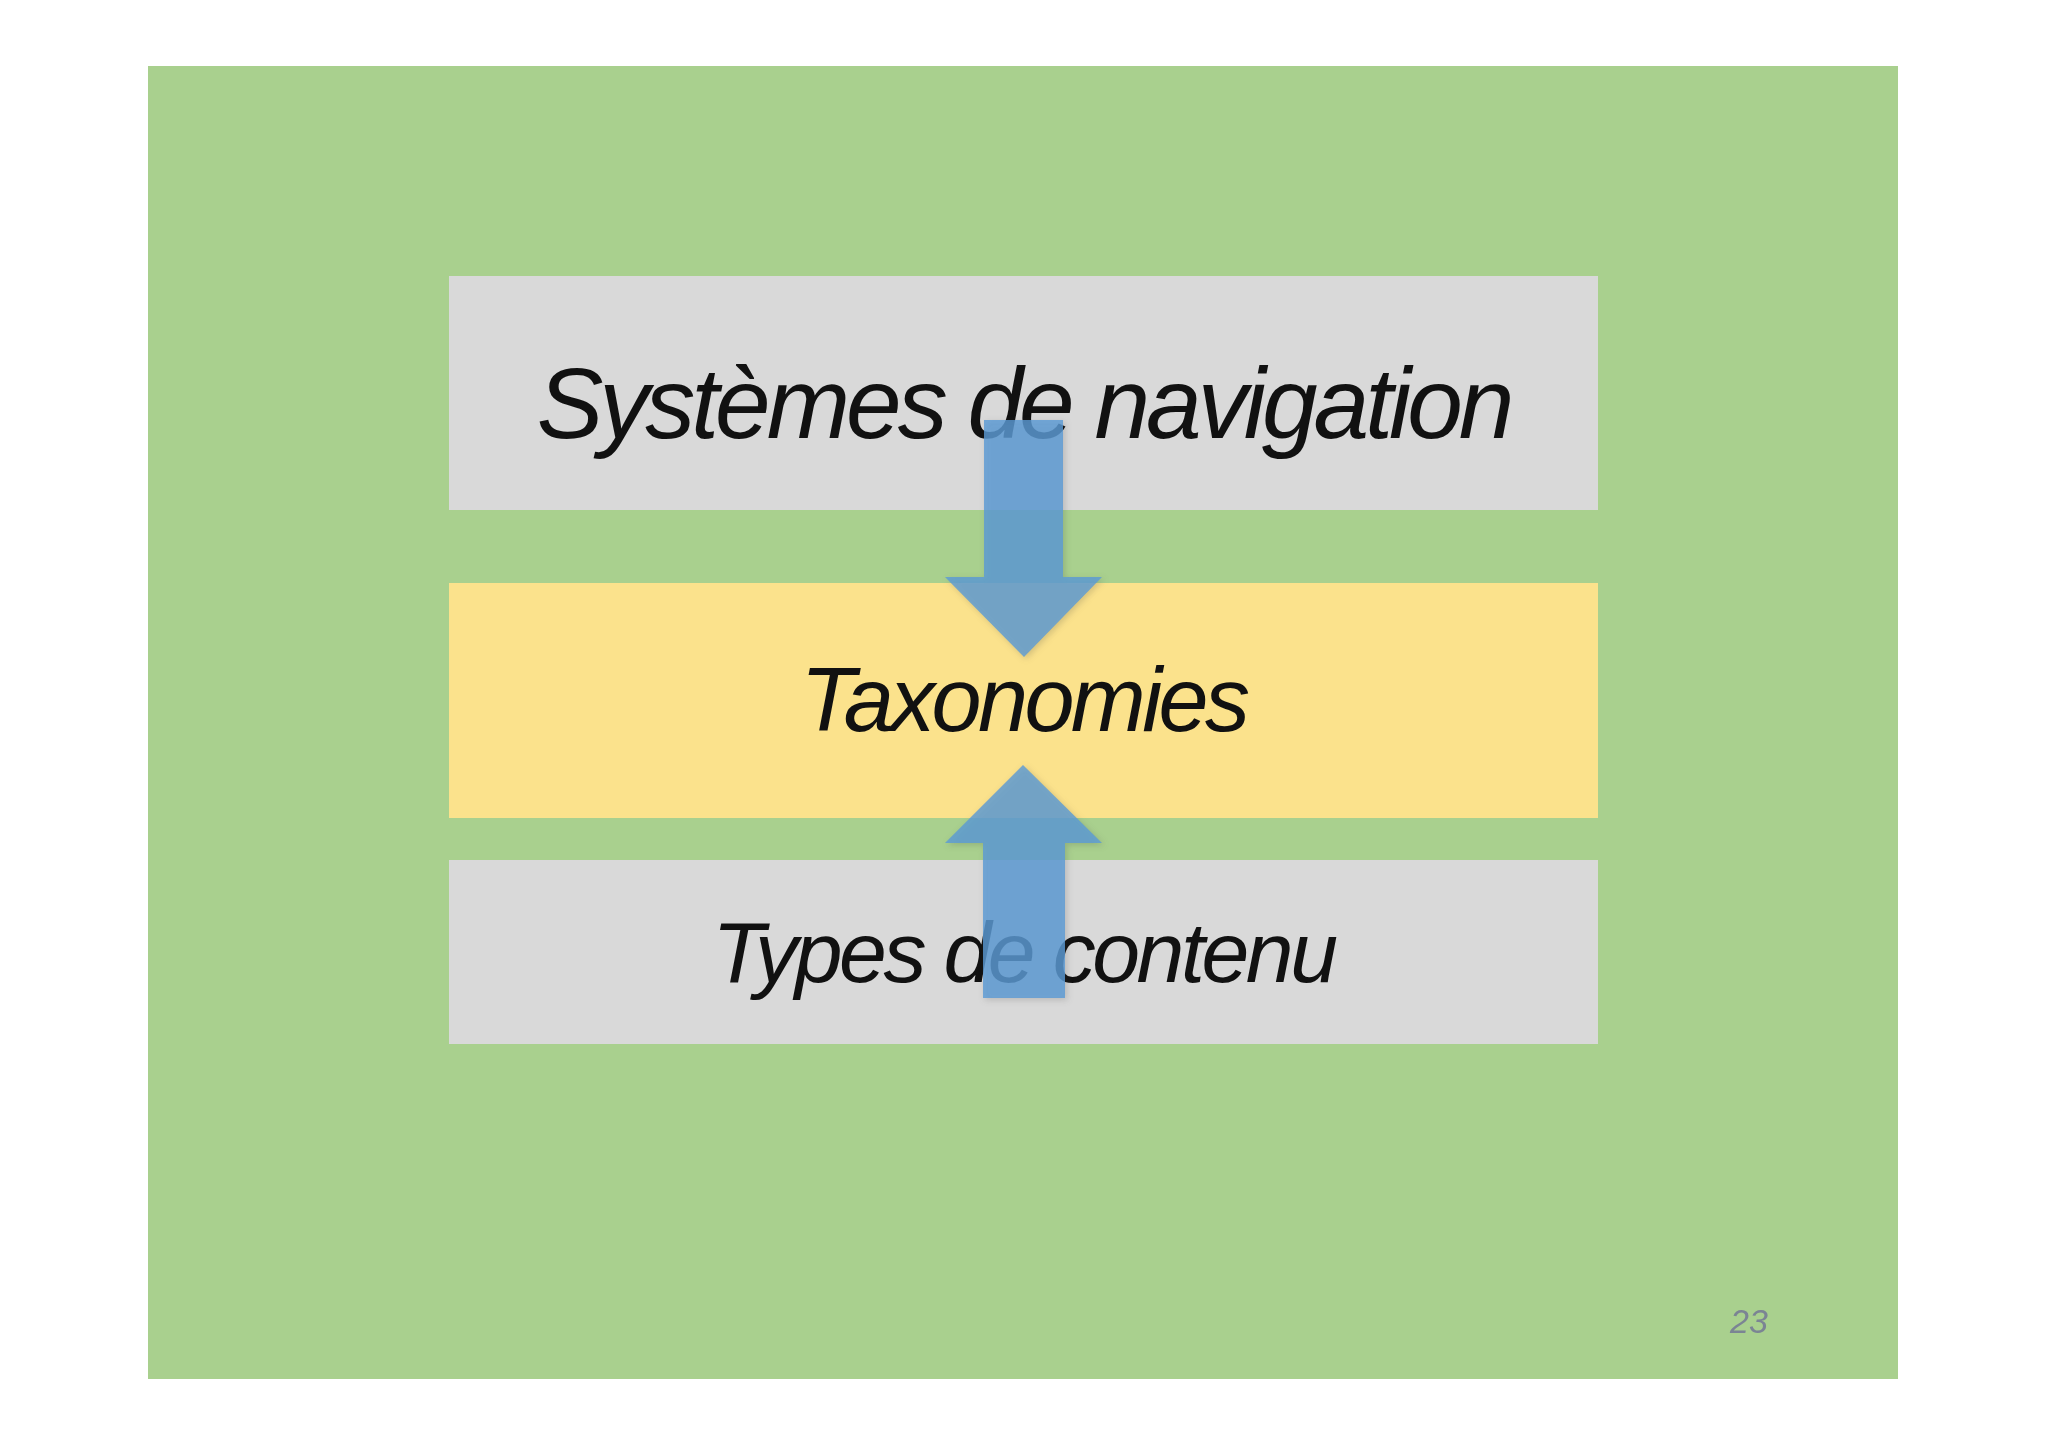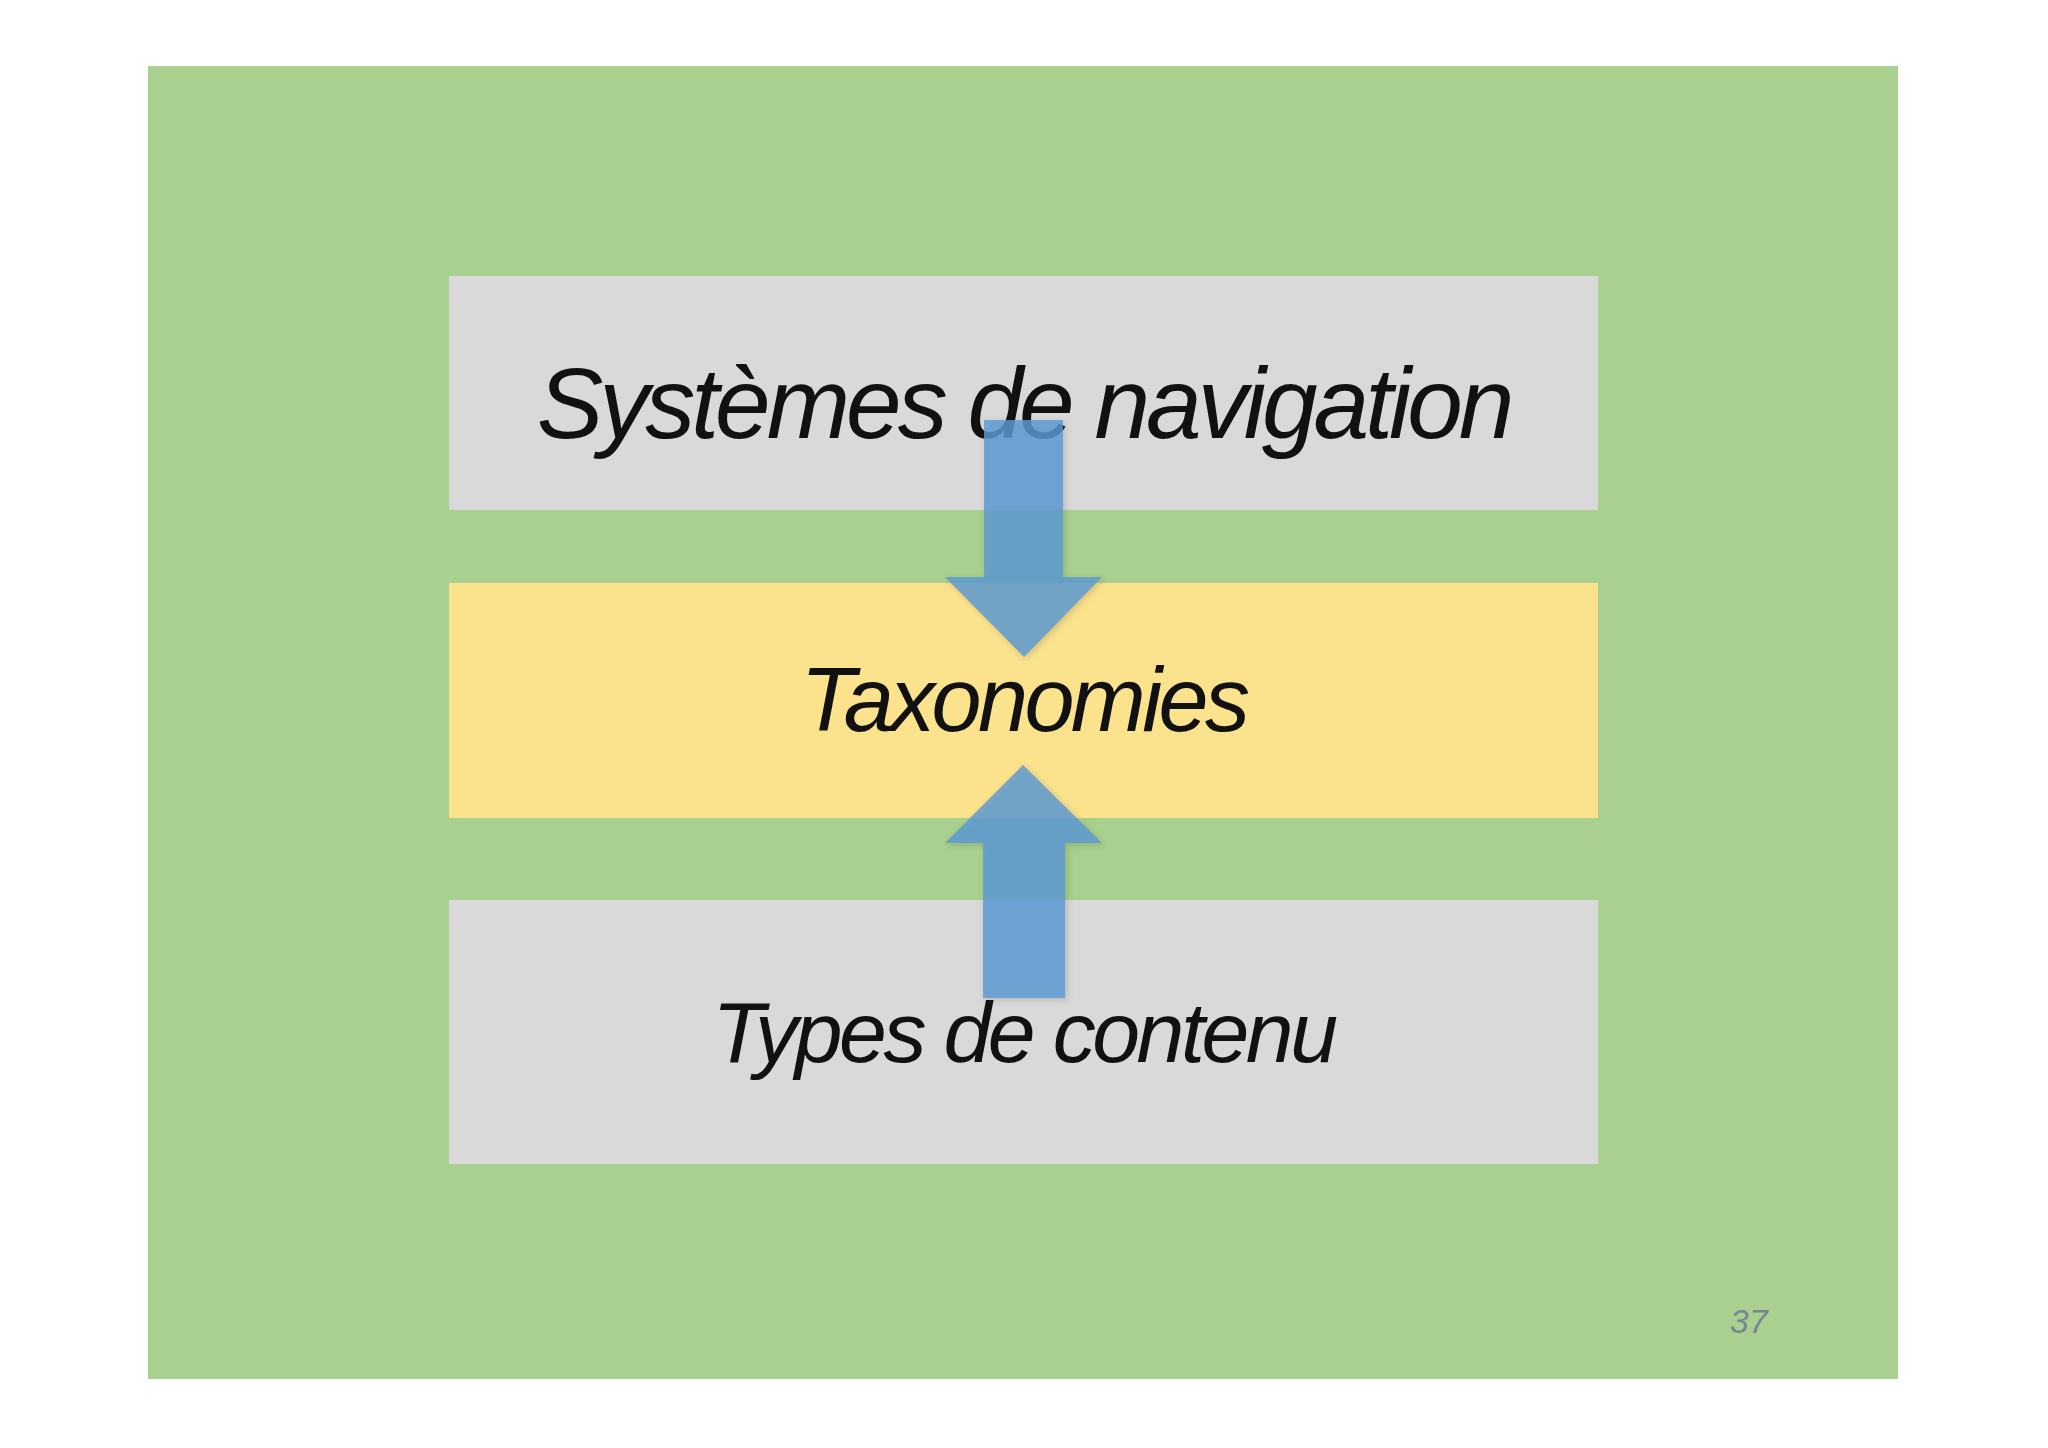--- a/index.html
+++ b/index.html
@@ -29,21 +29,21 @@
     display: flex;
     align-items: center;
     justify-content: center;
     color: #111111;
     letter-spacing: -0.04em;
     white-space: nowrap;
   }
   .box-top    { top: 210px;  height: 234px; font-size: 100px; } 
   .box-top .box-label { transform: translateY(10px); }
   .box-middle { top: 517px;  height: 235px; font-size: 90px; }  
-  .box-bottom { top: 834px;  height: 264px; font-size: 86px; }  
+  .box-bottom { top: 794px;  height: 184px; font-size: 86px; }  
   .arrow-layer {
     position: absolute;
     left: 0;
     top: 0;
     width: 1750px;
     height: 1313px;
     pointer-events: none;
   }
   .arrow-layer polygon {
     fill-opacity: 0.82;
@@ -75,15 +75,15 @@
       <span class="box-label">Types de contenu</span>
     </div>
 
     <svg class="arrow-layer" viewBox="0 0 1750 1313">
 
       <polygon points="836,354 915,354 915,511 954,511 876,591 797,511 836,511" style="fill: rgb(91, 155, 213);"></polygon>
 
       <polygon points="875,699 954,777 917,777 917,932 835,932 835,777 797,777" style="fill: rgb(91, 155, 213);"></polygon>
     </svg>
 
-    <div class="page-number" style="color: rgb(123, 132, 148);">37</div>
+    <div class="page-number" style="color: rgb(123, 132, 148);">23</div>
   </div>
 </div>
 
 </body></html>

